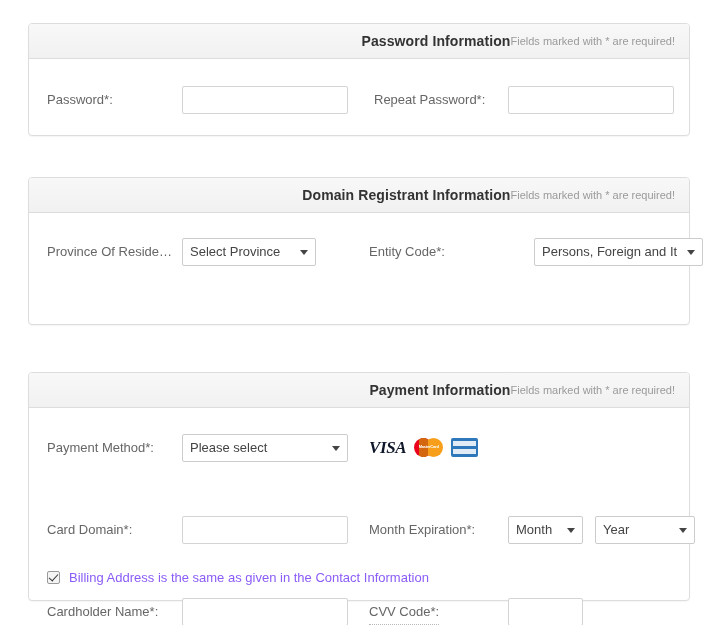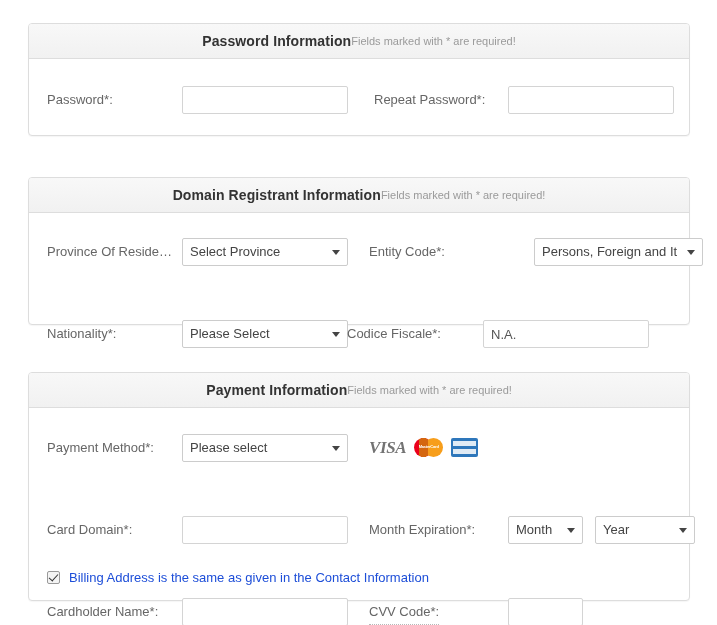--- a/index.html
+++ b/index.html
@@ -35,21 +35,21 @@
     box-shadow: 0 1px 1px rgba(0,0,0,0.04);
   }
   .panel-heading {
     height: 35px;
     background: #f5f5f5;
     background: linear-gradient(to bottom, #f8f8f8 0%, #f1f1f1 100%);
     border-bottom: 1px solid #dddddd;
     border-radius: 3px 3px 0 0;
     display: flex;
     align-items: center;
-    justify-content: center;
+    justify-content: flex-end;
     padding: 0 14px;
     box-sizing: border-box;
   }
   .panel-title {
     font-size: 14px;
     font-weight: bold;
     color: #333333;
     letter-spacing: 0.1px;
   }
   .panel-note {
@@ -130,21 +130,21 @@
     position: absolute;
     display: flex;
     align-items: center;
     gap: 8px;
   }
   .logo-visa {
     font-family: "Liberation Serif", "DejaVu Serif", serif;
     font-style: italic;
     font-weight: bold;
     font-size: 17px;
-    color: #737373;
+    color: #0f172a;
     letter-spacing: -0.4px;
     line-height: 1;
   }
   .logo-mc {
     position: relative;
     width: 29px;
     height: 19px;
   }
   .logo-mc .c {
     position: absolute;
@@ -214,21 +214,21 @@
     left: 3px;
     top: 0px;
     width: 4px;
     height: 8px;
     border: solid #333333;
     border-width: 0 1.6px 1.6px 0;
     transform: rotate(42deg);
   }
   .checklabel {
     font-size: 13px;
-    color: #1d4ed8;
+    color: #8b5cf6;
     white-space: nowrap;
   }
 </style>
 </head>
 <body>
 
 <div class="page">
 
   <div class="panel" style="top:23px; height:113px;">
     <div class="panel-heading">
@@ -246,38 +246,29 @@
   </div>
 
   <div class="panel" style="top:177px; height:148px;">
     <div class="panel-heading">
       <span class="panel-title">Domain Registrant Information</span>
       <span class="panel-note">Fields marked with * are required!</span>
     </div>
     <div class="panel-body" style="height:112px;">
       <div class="row" style="top:25px;">
         <span class="lbl ellipsis" style="left:18px; top:0; width:128px;">Province Of Residen...</span>
-        <div class="sel" style="left:153px; top:0; width:166px;">
+        <div class="sel" style="left:153px; top:0; width:134px;">
           <span>Select Province</span>
           <span class="caret"></span>
         </div>
         <span class="lbl" style="left:340px; top:0;">Entity Code*:</span>
         <div class="sel" style="left:505px; top:0; width:169px;">
           <span>Persons, Foreign and It</span>
           <span class="caret"></span>
         </div>
-      </div>
-      <div class="row" style="top:66px;">
-        <span class="lbl" style="left:18px; top:0;">Nationality*:</span>
-        <div class="sel" style="left:153px; top:0; width:166px;">
-          <span>Please Select</span>
-          <span class="caret"></span>
-        </div>
-        <span class="lbl" style="left:318px; top:0;">Codice Fiscale*:</span>
-        <input class="txt" type="text" style="left: 454px; top: 0px; width: 166px;" value="N.A.">
       </div>
     </div>
   </div>
 
   <div class="panel" style="top:372px; height:229px;">
     <div class="panel-heading">
       <span class="panel-title">Payment Information</span>
       <span class="panel-note">Fields marked with * are required!</span>
     </div>
     <div class="panel-body" style="height:193px;">

